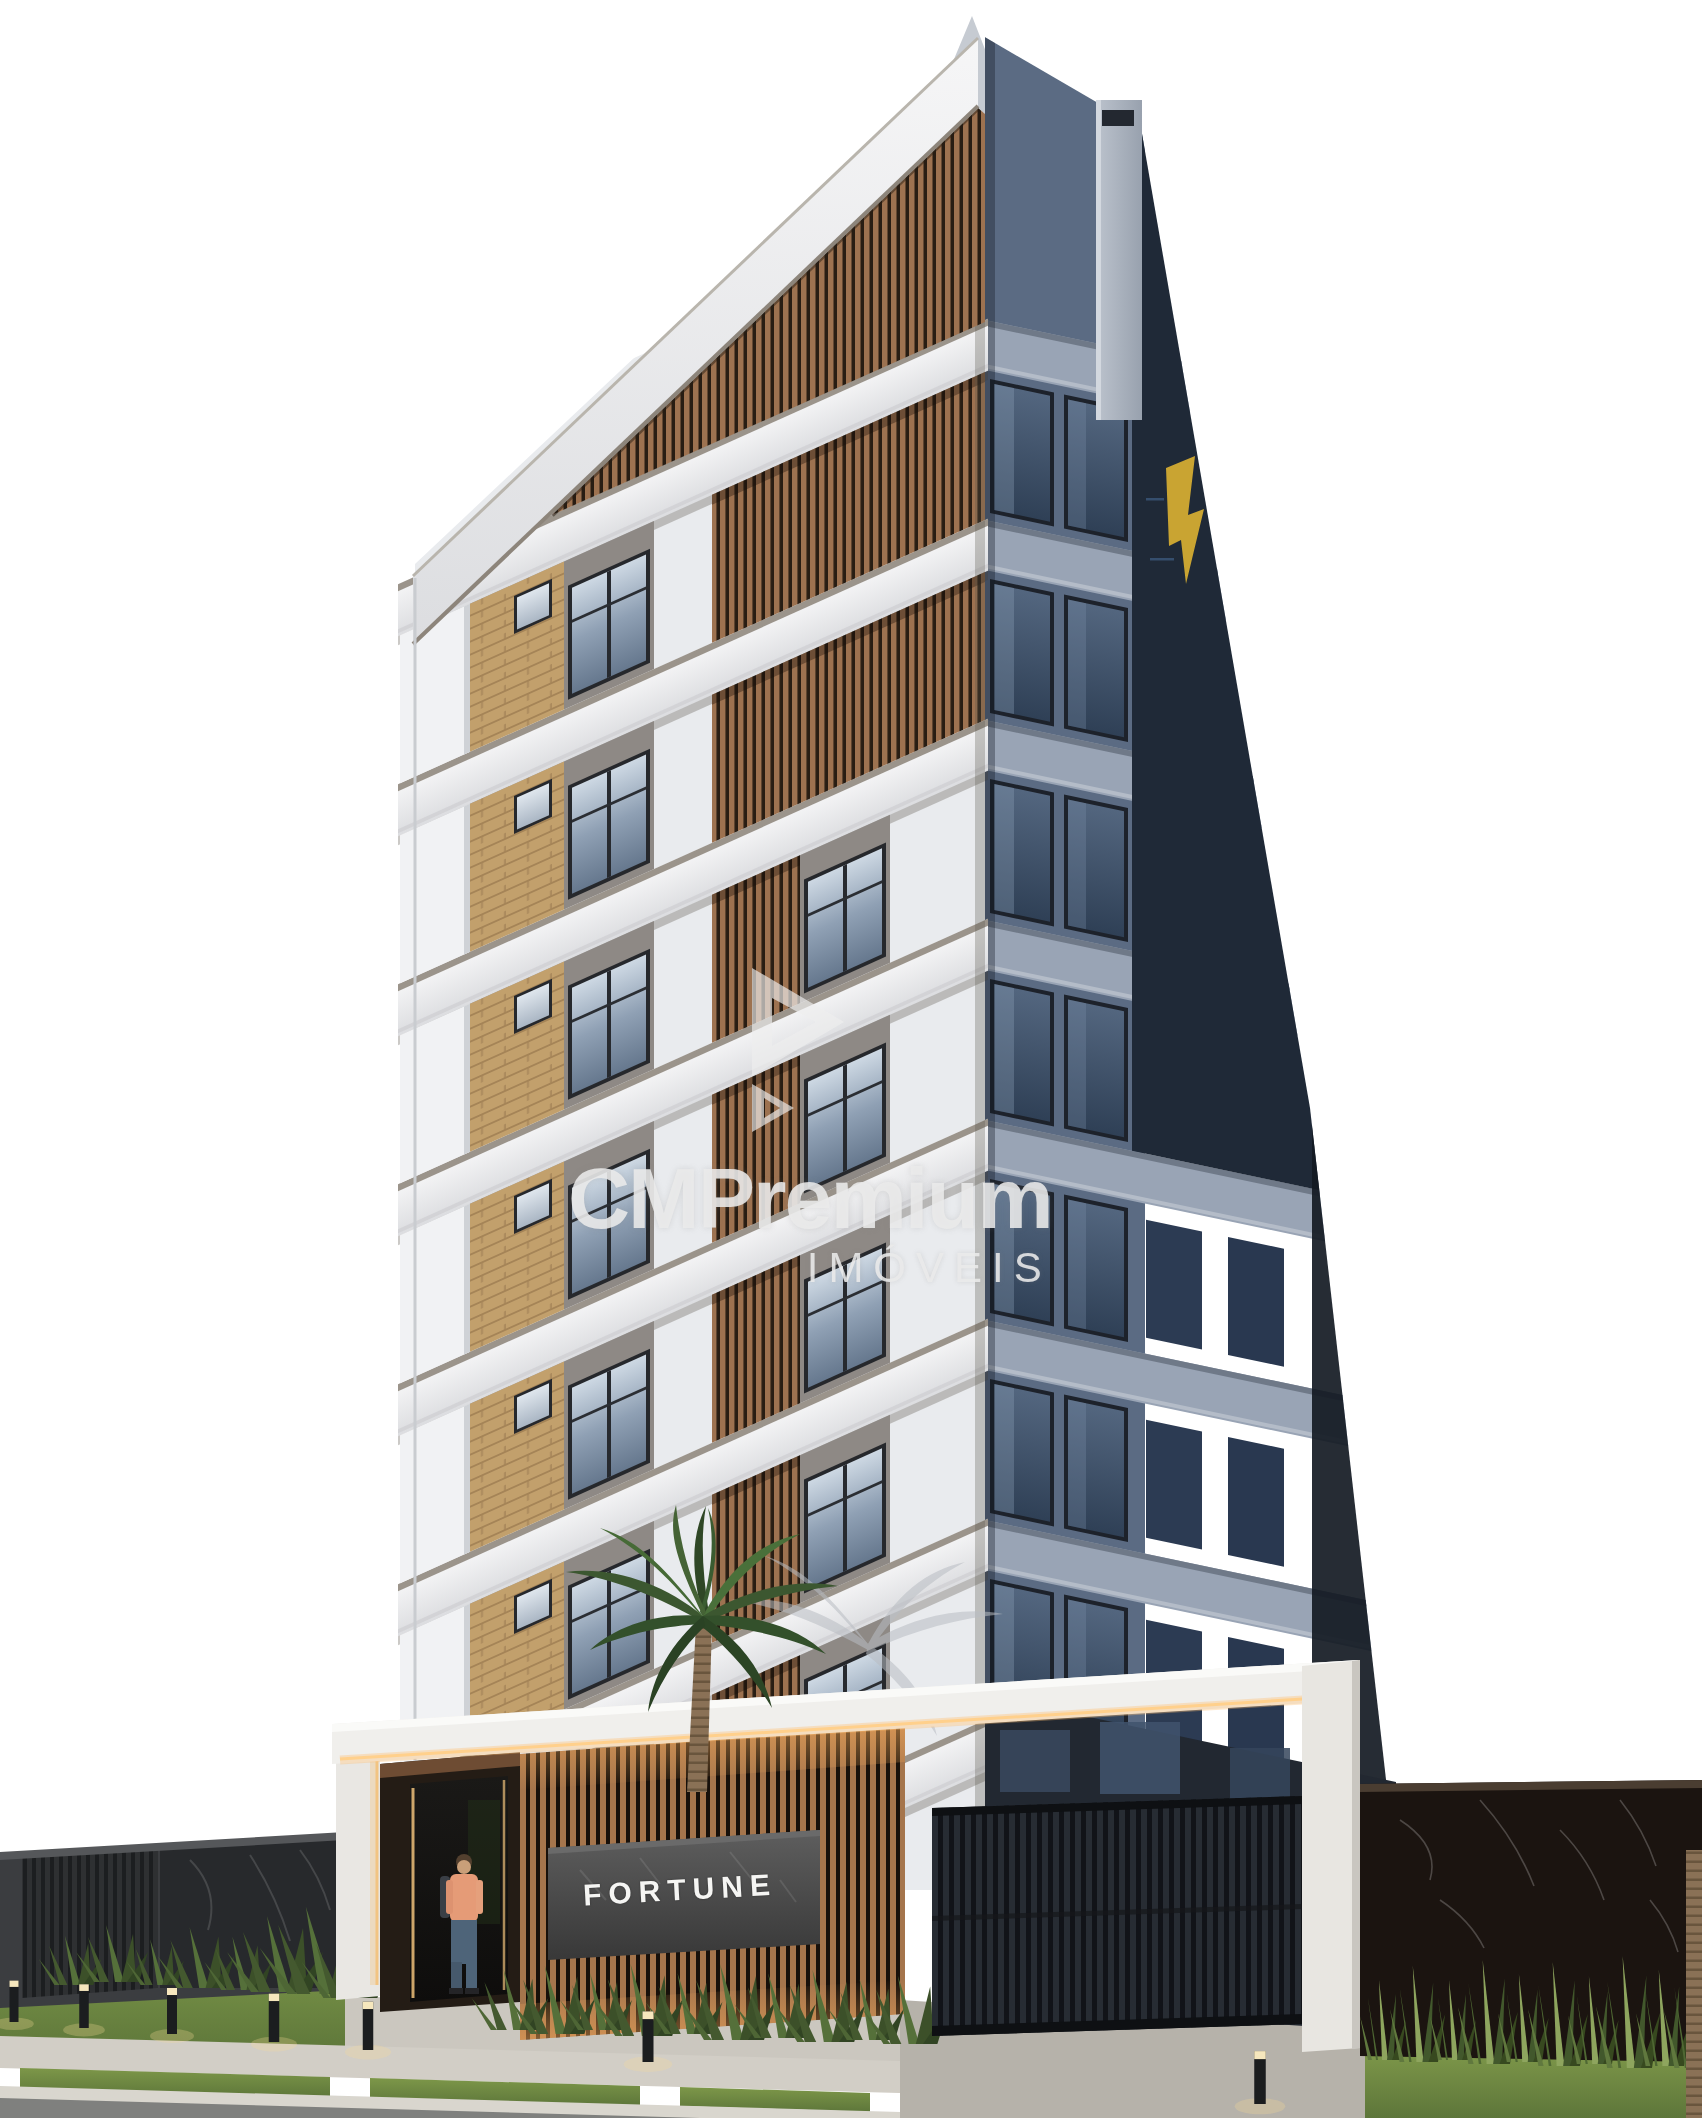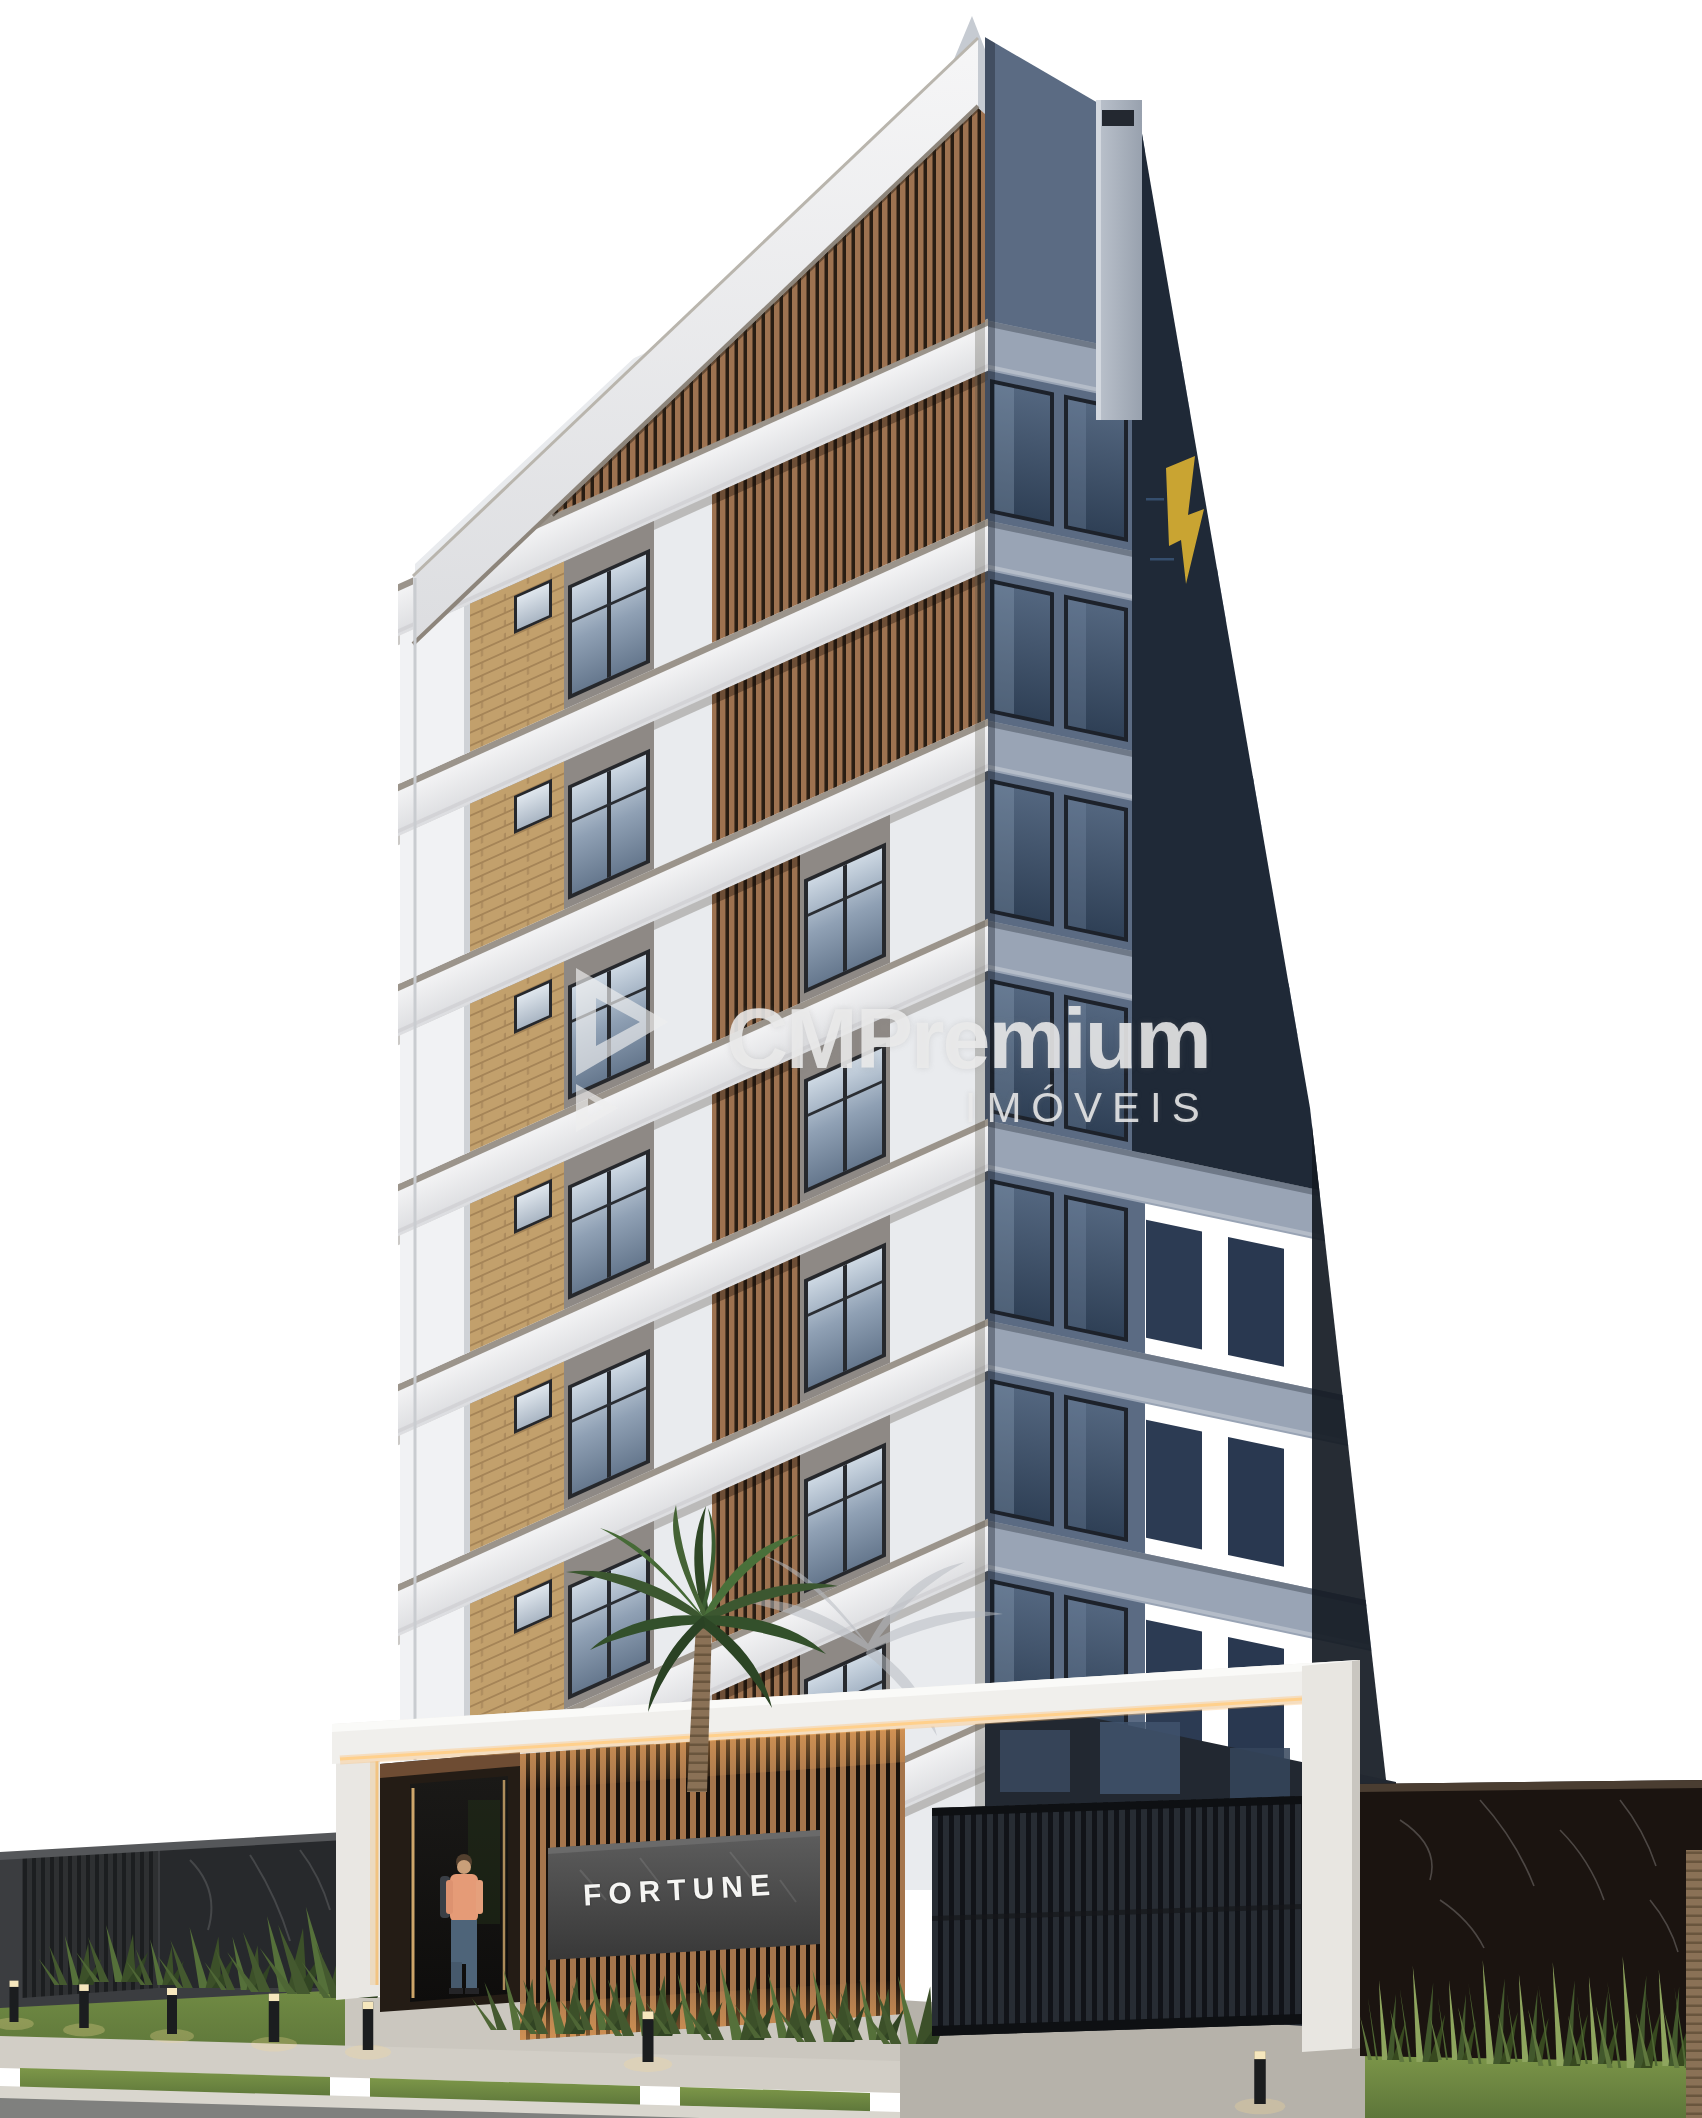--- a/index.html
+++ b/index.html
@@ -1,21 +1,21 @@
 <!DOCTYPE html>
 <html><head>
 <meta charset="utf-8">
 <style>
   html,body{margin:0;padding:0;background:#ffffff;}
   #stage{position:relative;width:1702px;height:2118px;overflow:hidden;background:#ffffff;
          font-family:"Liberation Sans", sans-serif;}
   #scene{position:absolute;left:0;top:0;}
   
-  #watermark{position:absolute;left:568px;top:952px;display:flex;gap:26px;align-items:flex-end;
-             pointer-events:none;}
+  #watermark{position:absolute;left:568px;top:952px;display:flex;gap:26px;align-items:center;
+             pointer-events:none;flex-direction:column;}
   #wm-logo{opacity:.78;}
   #wm-texts{display:flex;flex-direction:column;}
   #wm-brand{font-size:86px;font-weight:bold;letter-spacing:-2px;line-height:.95;
             color:rgba(235,235,235,0.88);text-shadow:0 0 6px rgba(130,130,130,0.22);}
   #wm-sub{font-size:42px;font-weight:300;letter-spacing:10px;text-align:right;margin-top:4px;
           color:rgba(235,235,235,0.88);text-shadow:0 0 5px rgba(130,130,130,0.22);}
   
   #sign-text{position:absolute;left:550px;top:1868px;width:260px;height:44px;
              display:flex;align-items:center;justify-content:center;
              transform:rotate(-3.2deg);transform-origin:center;

